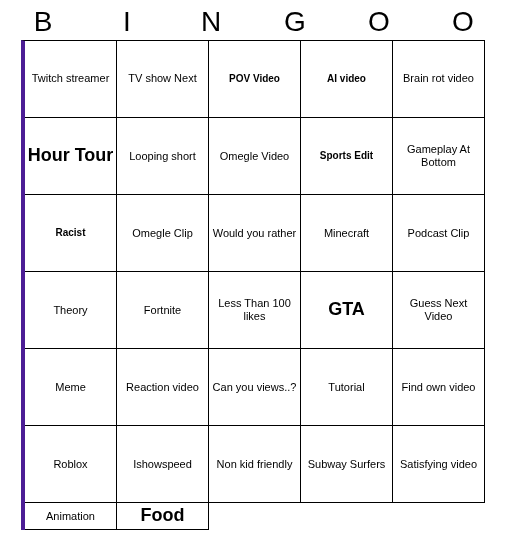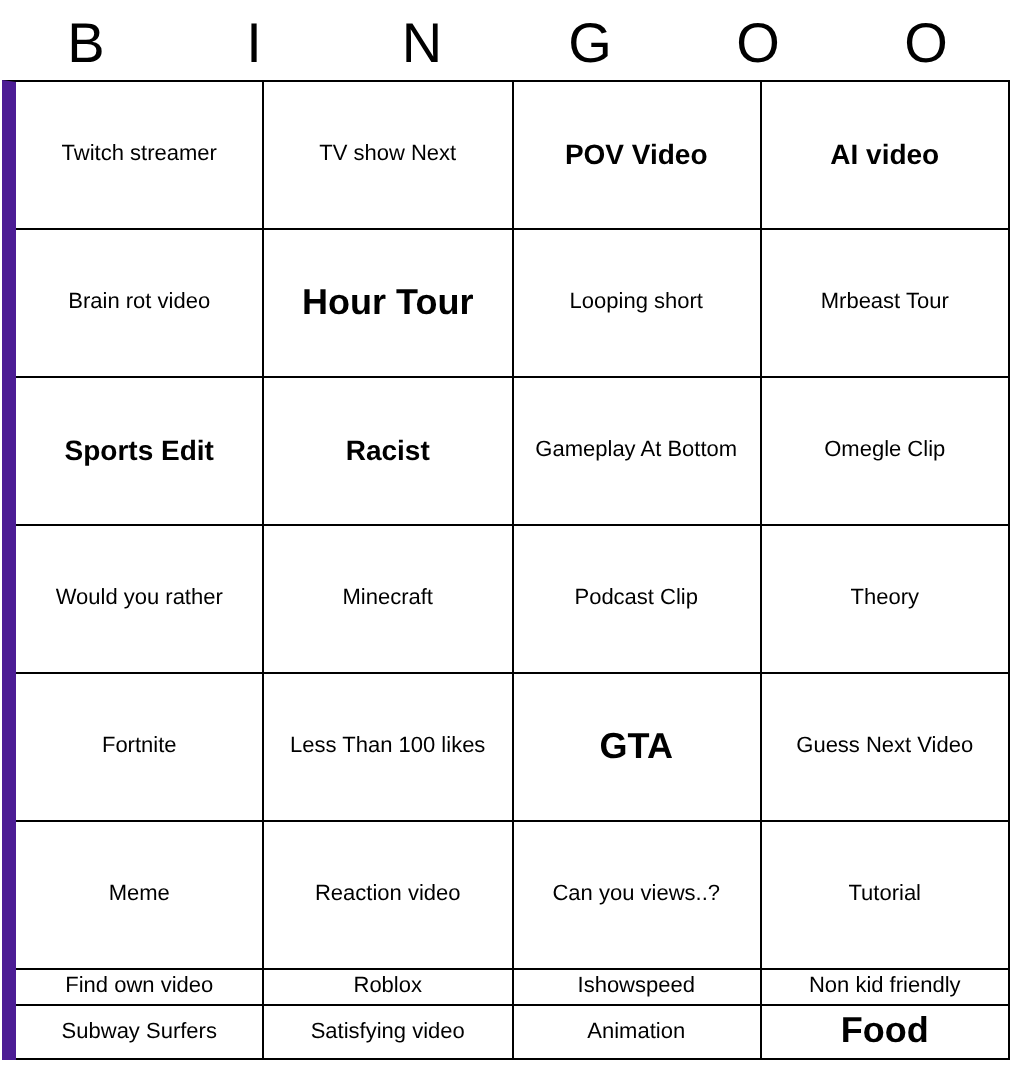--- a/index.html
+++ b/index.html
@@ -20,45 +20,45 @@
       padding: 6px 0 2px 0;
     }
     .bingo-letter {
       width: 84px;
       text-align: center;
       font-size: 28px;
       font-weight: normal;
     }
     .bingo-grid {
       display: grid;
-      grid-template-columns: repeat(4, 1fr);
+      grid-template-columns: repeat(5, 1fr);
       grid-template-rows: repeat(6, 1fr);
-      width: 504px;
+      width: 464px;
       height: 490px;
-      border-left: 7px solid #4c1d95;
+      border-left: 4px solid #4c1d95;
       border-top: 1px solid #000;
     }
     .bingo-cell {
       border-right: 1px solid #000;
       border-bottom: 1px solid #000;
       display: flex;
       align-items: center;
       justify-content: center;
       text-align: center;
       padding: 2px;
       font-size: 11px;
       line-height: 1.2;
       word-break: break-word;
     }
     .bingo-cell.large-text {
       font-size: 18px;
       font-weight: bold;
     }
     .bingo-cell.medium-text {
-      font-size: 14px;
+      font-size: 10px;
       font-weight: bold;
     }
   </style>
 </head>
 <body>
 
 <div class="bingo-title">
   <span class="bingo-letter">B</span>
   <span class="bingo-letter">I</span>
   <span class="bingo-letter">N</span>
@@ -68,24 +68,24 @@
 </div>
 
 <div class="bingo-grid" id="grid">
 <div class="bingo-cell">Twitch streamer</div>
     <div class="bingo-cell">TV show Next</div>
     <div class="bingo-cell medium-text">POV Video</div>
     <div class="bingo-cell medium-text">AI video</div>
     <div class="bingo-cell">Brain rot video</div>
     <div class="bingo-cell large-text">Hour Tour</div>
     <div class="bingo-cell">Looping short</div>
-    <div class="bingo-cell">Mrbeast Tour</div>
+    <div class="bingo-cell">Omegle Video</div>
     <div class="bingo-cell medium-text">Sports Edit</div>
+    <div class="bingo-cell">Gameplay At Bottom</div>
     <div class="bingo-cell medium-text">Racist</div>
-    <div class="bingo-cell">Gameplay At Bottom</div>
     <div class="bingo-cell">Omegle Clip</div>
     <div class="bingo-cell">Would you rather</div>
     <div class="bingo-cell">Minecraft</div>
     <div class="bingo-cell">Podcast Clip</div>
     <div class="bingo-cell">Theory</div>
     <div class="bingo-cell">Fortnite</div>
     <div class="bingo-cell">Less Than 100 likes</div>
     <div class="bingo-cell large-text">GTA</div>
     <div class="bingo-cell">Guess Next Video</div>
     <div class="bingo-cell">Meme</div>

